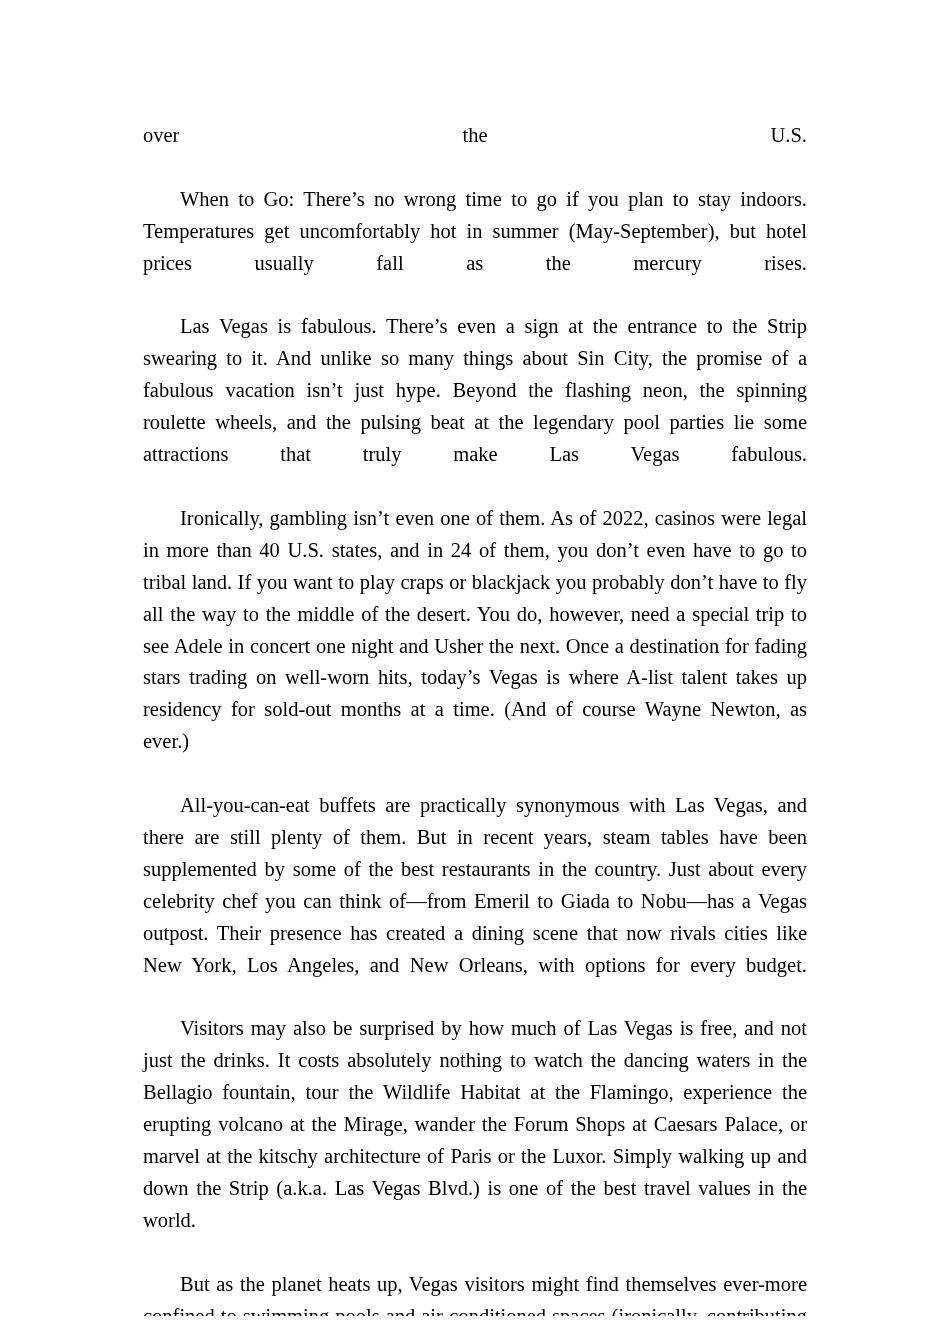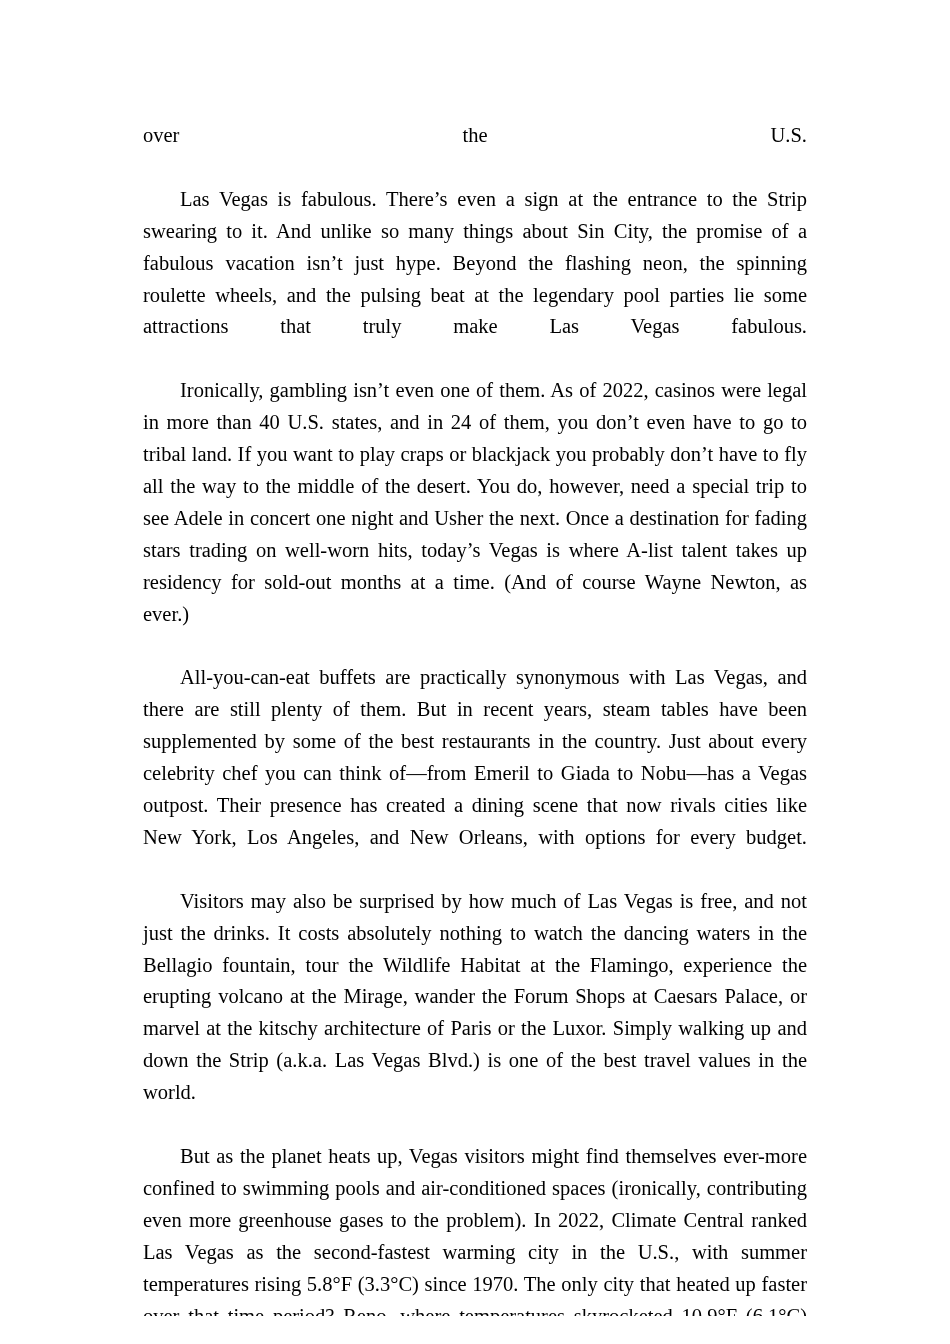--- a/index.html
+++ b/index.html
@@ -50,20 +50,21 @@
   }
 </style>
 </head>
 <body>
 
 <div class="page">
   <div class="text-column">
 
     <p class="doc-para">over the U.S.</p>
 
+    <p class="doc-para indented">When to Go: There’s no wrong time to go if you plan to stay indoors. Temperatures get uncomfortably hot in summer (May-September), but hotel prices usually fall as the mercury rises.</p>
 
     <p class="doc-para indented">Las Vegas is fabulous. There’s even a sign at the entrance to the Strip swearing to it. And unlike so many things about Sin City, the promise of a fabulous vacation isn’t just hype. Beyond the flashing neon, the spinning roulette wheels, and the pulsing beat at the legendary pool parties lie some attractions that truly make Las Vegas fabulous.</p>
 
     <p class="doc-para indented">Ironically, gambling isn’t even one of them. As of 2022, casinos were legal in more than 40 U.S. states, and in 24 of them, you don’t even have to go to tribal land. If you want to play craps or blackjack you probably don’t have to fly all the way to the middle of the desert. You do, however, need a special trip to see Adele in concert one night and Usher the next. Once a destination for fading stars trading on well-worn hits, today’s Vegas is where A-list talent takes up residency for sold-out months at a time. (And of course Wayne Newton, as ever.)</p>
 
     <p class="doc-para indented">All-you-can-eat buffets are practically synonymous with Las Vegas, and there are still plenty of them. But in recent years, steam tables have been supplemented by some of the best restaurants in the country. Just about every celebrity chef you can think of—from Emeril to Giada to Nobu—has a Vegas outpost. Their presence has created a dining scene that now rivals cities like New York, Los Angeles, and New Orleans, with options for every budget.</p>
 
     <p class="doc-para indented">Visitors may also be surprised by how much of Las Vegas is free, and not just the drinks. It costs absolutely nothing to watch the dancing waters in the Bellagio fountain, tour the Wildlife Habitat at the Flamingo, experience the erupting volcano at the Mirage, wander the Forum Shops at Caesars Palace, or marvel at the kitschy architecture of Paris or the Luxor. Simply walking up and down the Strip (a.k.a. Las Vegas Blvd.) is one of the best travel values in the world.</p>
 
     <p class="doc-para indented">But as the planet heats up, Vegas visitors might find themselves ever-more confined to swimming pools and air-conditioned spaces (ironically, contributing even more greenhouse gases to the problem). In 2022, Climate Central ranked Las Vegas as the second-fastest warming city in the U.S., with summer temperatures rising 5.8°F (3.3°C) since 1970. The only city that heated up faster over that time period? Reno, where temperatures skyrocketed 10.9°F (6.1°C) Grand Canyon</p>

